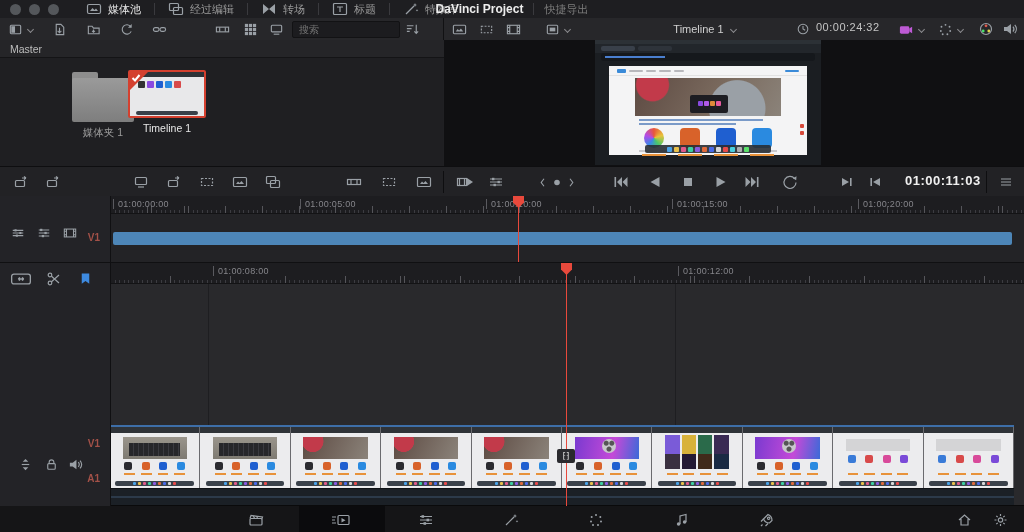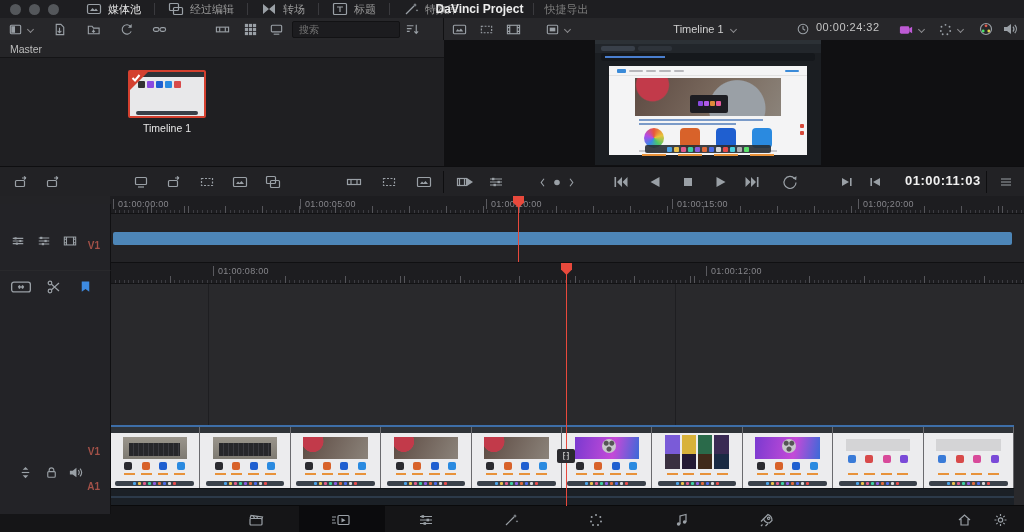--- a/index.html
+++ b/index.html
@@ -88,21 +88,21 @@
 
   
   .tl-toolbar{position:absolute;left:0;top:166px;width:1024px;height:30px;background:#222225;border-top:1px solid #0e0e10;border-bottom:1px solid #0e0e10;}
   .tt{position:absolute;top:7px;}
   .tc-main{position:absolute;left:905px;top:6px;color:#f0f0f0;font-size:13px;font-weight:bold;letter-spacing:.5px;}
   .tt-sep{position:absolute;top:4px;width:1px;height:22px;background:#0e0e10;}
 
   
   .tl-upper{position:absolute;left:0;top:196px;width:1024px;height:66px;background:#232326;}
   .tl-lower{position:absolute;left:0;top:262px;width:1024px;height:243px;background:#29292c;border-top:1px solid #101012;}
-  .tl-head{position:absolute;left:0;top:8px;width:110px;height:100%;background:#232327;border-right:1px solid #101012;z-index:5;}
+  .tl-head{position:absolute;left:0;top:0;width:110px;height:100%;background:#232327;border-right:1px solid #101012;z-index:5;}
   .tl-body{position:absolute;left:110px;top:0;right:0;height:100%;overflow:hidden;}
   .ruler{position:absolute;left:0;top:0;right:0;background:#1d1d20;border-bottom:1px solid #131315;}
   .ruler .tick{position:absolute;bottom:0;width:1px;background:#3c3c41;}
   .rlabel{position:absolute;top:3px;color:#85858a;font-size:9px;letter-spacing:.3px;border-left:1px solid #5a5a5f;padding-left:4px;line-height:10px;}
   .track-label{position:absolute;font-size:10px;font-weight:bold;color:var(--tracklabel,#a35148);right:10px;}
   .clip-bar{position:absolute;height:13px;border-radius:2px;background:var(--clipblue,#4d86b8);}
   .playhead{position:absolute;top:0;width:1px;background:var(--playhead,#e8493c);z-index:8;}
   .ph-handle{position:absolute;top:0;left:-5px;width:11px;height:12px;background:var(--playhead,#e8493c);
              clip-path:polygon(0 0,100% 0,100% 55%,50% 100%,0 55%);}
   .gridline{position:absolute;width:1px;background:#1e1e21;}
@@ -549,20 +549,27 @@
     <div class="t2 white" style="left:1002px">
         <svg width="16" height="16">
           <use href="#i-speaker"></use>
         </svg>
       </div>
   </div>
 
   <div class="workspace">
     <section class="mediapool">
       <div class="mp-header">Master</div>
+      <div class="mp-item" style="left:72px;top:32px">
+        <div class="folder-shape">
+            <span class="tab"></span>
+            <span class="body"></span>
+          </div>
+        <span class="mp-label">媒体夹 1</span>
+      </div>
       <div class="mp-item" style="left:128px;top:30px">
         <div class="thumb">
           <span class="corner"></span>
           <svg class="check" width="10" height="10">
               <use href="#i-check"></use>
             </svg>
           <div class="mini-shot">
             <div class="mini-top"></div>
             <div class="mini-row" style="left:8px;top:9px">
                 <i class="mini-sq" style="background: rgb(51, 51, 51);"></i>
@@ -1235,21 +1242,21 @@
           <span class="tick" style="left: 874px; height: 7px; background: rgb(85, 85, 90);"></span>
           <span class="tick" style="left: 878.6px; height: 3px;"></span>
           <span class="tick" style="left: 883.2px; height: 3px;"></span>
           <span class="tick" style="left: 887.8px; height: 3px;"></span>
           <span class="tick" style="left: 892.4px; height: 3px;"></span>
           <span class="tick" style="left: 897px; height: 3px;"></span>
           <span class="tick" style="left: 901.6px; height: 3px;"></span>
           <span class="tick" style="left: 906.2px; height: 3px;"></span>
           <span class="tick" style="left: 910.8px; height: 3px;"></span>
           <span class="rlabel" style="left: 103px;">01:00:08:00</span>
-          <span class="rlabel" style="left: 596px;">01:00:12:00</span>
+          <span class="rlabel" style="left: 568px;">01:00:12:00</span>
         </div>
       <div class="filmstrip">
         <div class="fs-topline"></div>
         <div class="fs-frames">
             <div class="frame f-keyboard">
               <div class="f-top"></div>
               <div class="f-hero"></div>
               <div class="f-icons">
                 <i style="background: rgb(43, 43, 48);"></i>
                 <i style="background: rgb(216, 98, 42);"></i>

